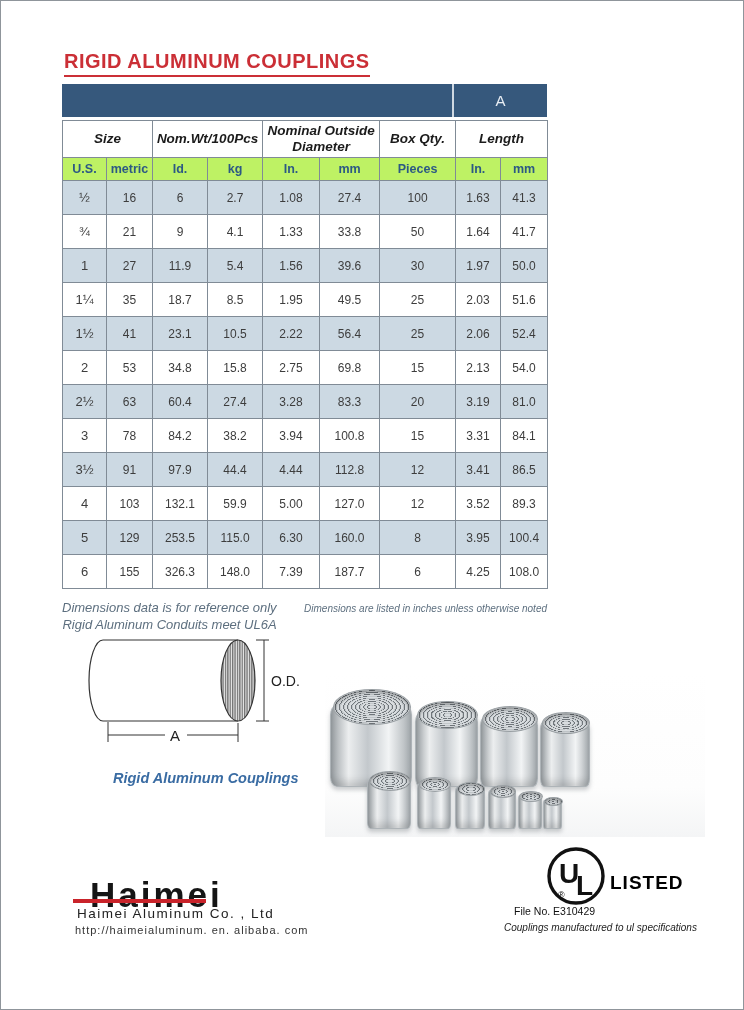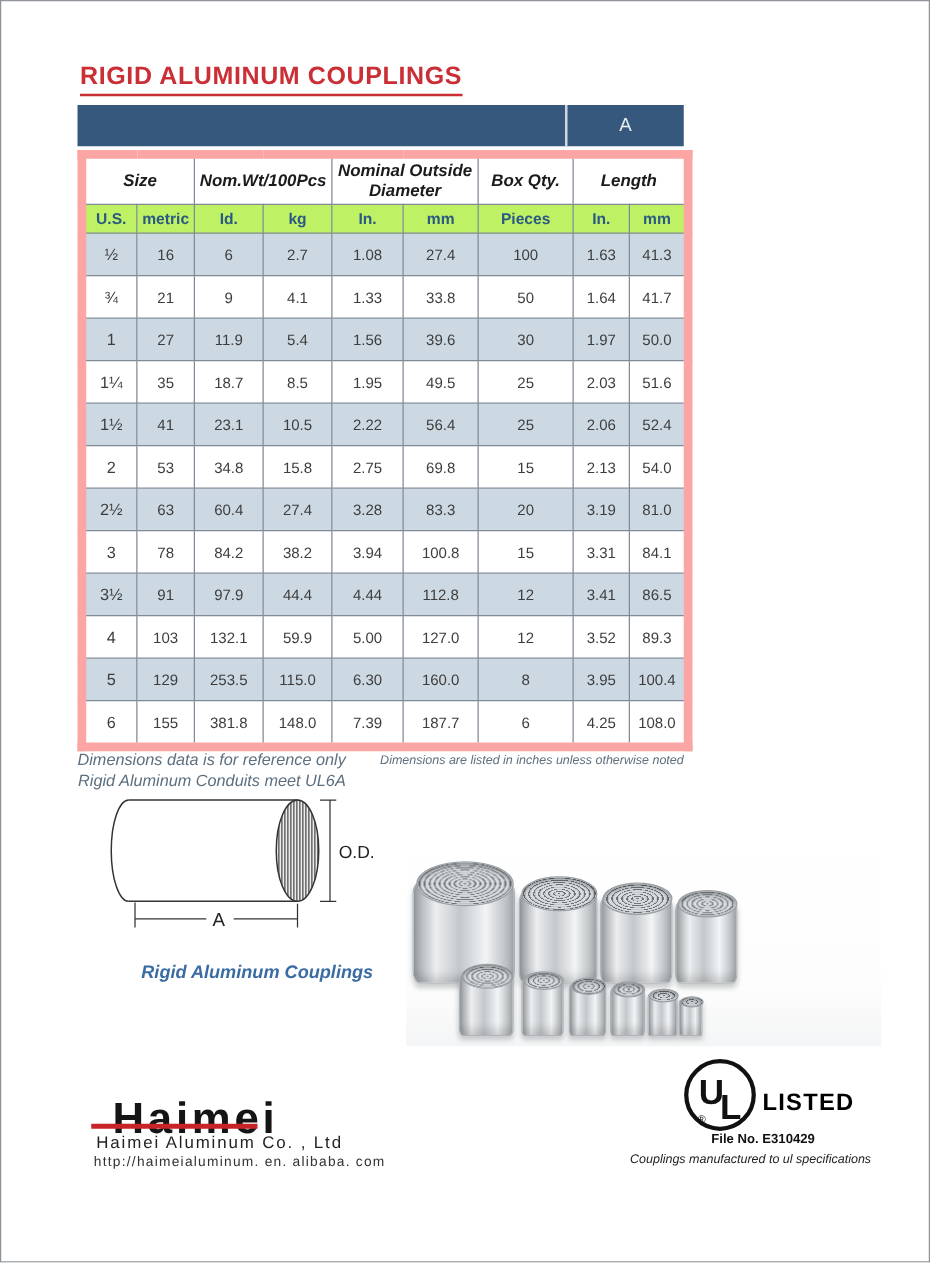--- a/index.html
+++ b/index.html
@@ -24,21 +24,21 @@
     position:absolute;left:390px;top:0;width:2px;height:33px;background:#cfd8e2;
   }
   .band .corner-a{
     position:absolute;left:392px;top:0;width:93px;height:33px;
     line-height:33px;text-align:center;color:#e8edf3;font-size:15px;
   }
   
   .tbl-wrap{position:absolute;left:62px;top:120px;width:485px;}
   table{width:100%;border-collapse:collapse;table-layout:fixed;}
   th,td{border:1px solid #808b96;text-align:center;vertical-align:middle;padding:0;}
-  table{border:7px solid #fca5a5;}
+  table{border:1px solid #fca5a5;}
   .grp th{
     height:36px;font-size:13.5px;font-style:italic;font-weight:bold;color:#1b1b1b;
     line-height:1.15;background:#fff;
   }
   .sub th{
     height:22px;font-size:12.5px;font-weight:bold;color:#2c5984;background:#bef264;
   }
   tbody td{height:33px;font-size:12px;color:#3d3d3d;background:#fff;}
   tbody tr.alt td{background:#ccd9e3;}
   tbody td.size-col{font-size:13px;}
@@ -81,21 +81,21 @@
   }
   .logo-bar{position:absolute;left:73px;top:899px;width:133px;height:4px;background:#c9232a;}
   .company{position:absolute;left:77px;top:906px;font-size:13.5px;color:#222;letter-spacing:1.5px;}
   .website{position:absolute;left:75px;top:924px;font-size:11px;color:#333;letter-spacing:1px;}
   
   .ul-mark{position:absolute;left:545px;top:845px;}
   .ul-listed{
     position:absolute;left:610px;top:872px;font-size:19px;font-weight:bold;
     color:#000000;letter-spacing:1px;
   }
-  .ul-file{position:absolute;left:569px;top:905px;font-size:10.5px;font-weight:bold;color:#111;text-align:center;}
+  .ul-file{position:absolute;left:514px;top:905px;font-size:10.5px;font-weight:normal;color:#111;text-align:center;}
   .ul-note{position:absolute;left:504px;top:922px;font-size:10px;font-style:italic;color:#222;}
 </style>
 </head>
 <body>
 
 <div class="page">
 
   <h1 class="doc-title">RIGID ALUMINUM COUPLINGS</h1>
 
   <div class="band">
@@ -254,21 +254,21 @@
             <td>115.0</td>
             <td>6.30</td>
             <td>160.0</td>
             <td>8</td>
             <td>3.95</td>
             <td>100.4</td>
           </tr>
           <tr>
             <td class="size-col">6</td>
             <td>155</td>
-            <td>381.8</td>
+            <td>326.3</td>
             <td>148.0</td>
             <td>7.39</td>
             <td>187.7</td>
             <td>6</td>
             <td>4.25</td>
             <td>108.0</td>
           </tr>
         </tbody>
     </table>
   </div>

